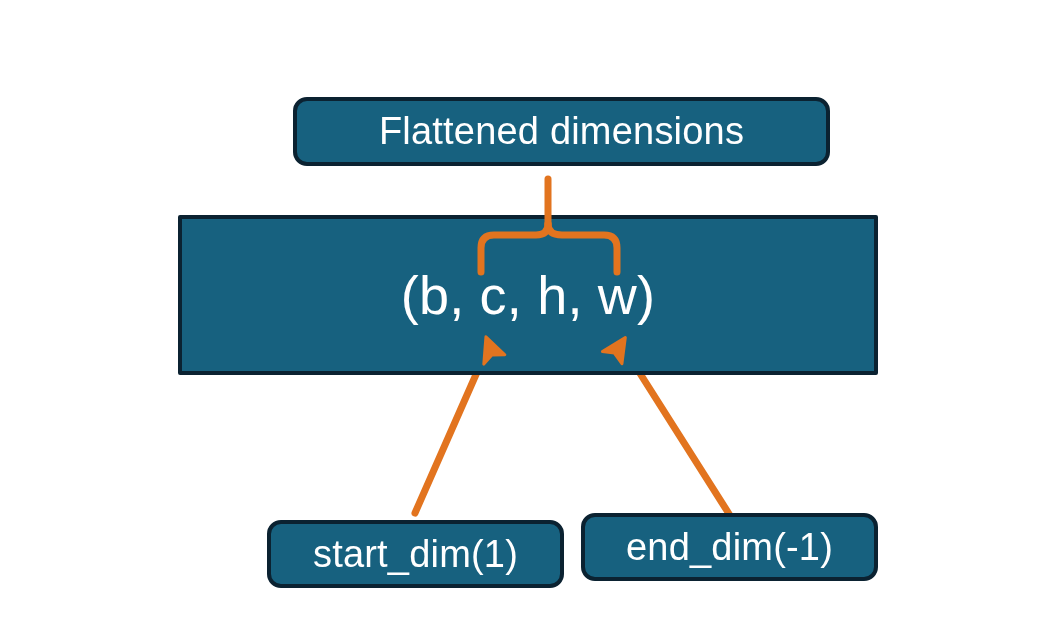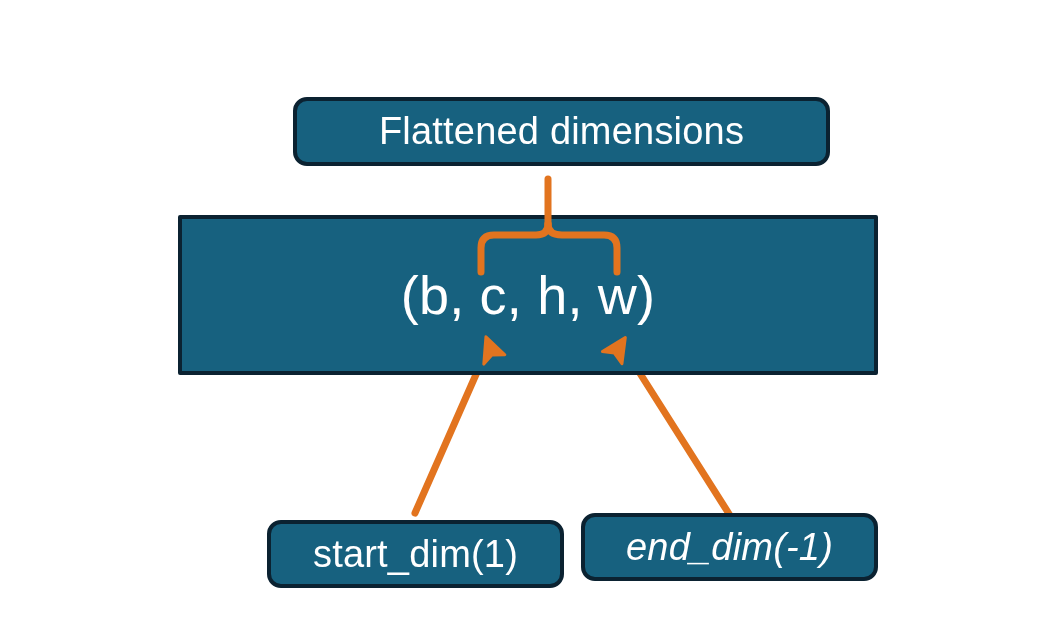--- a/index.html
+++ b/index.html
@@ -54,21 +54,20 @@
     width: 297px;
     height: 68px;
     font-size: 38px;
   }
   #node-end-dim {
     left: 581px;
     top: 513px;
     width: 297px;
     height: 68px;
     font-size: 38px;
-    font-style: italic;
   }
   
   .overlay {
     position: absolute;
     left: 0;
     top: 0;
     width: 1038px;
     height: 632px;
     pointer-events: none;
   }

